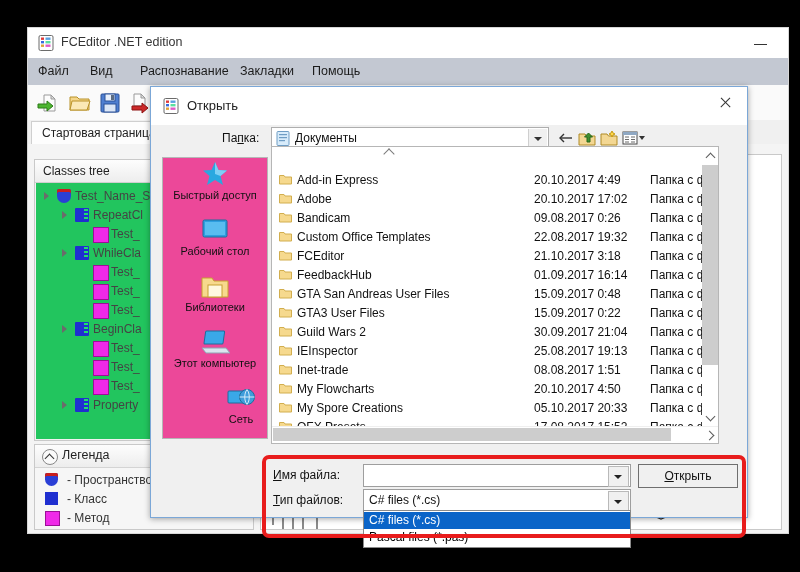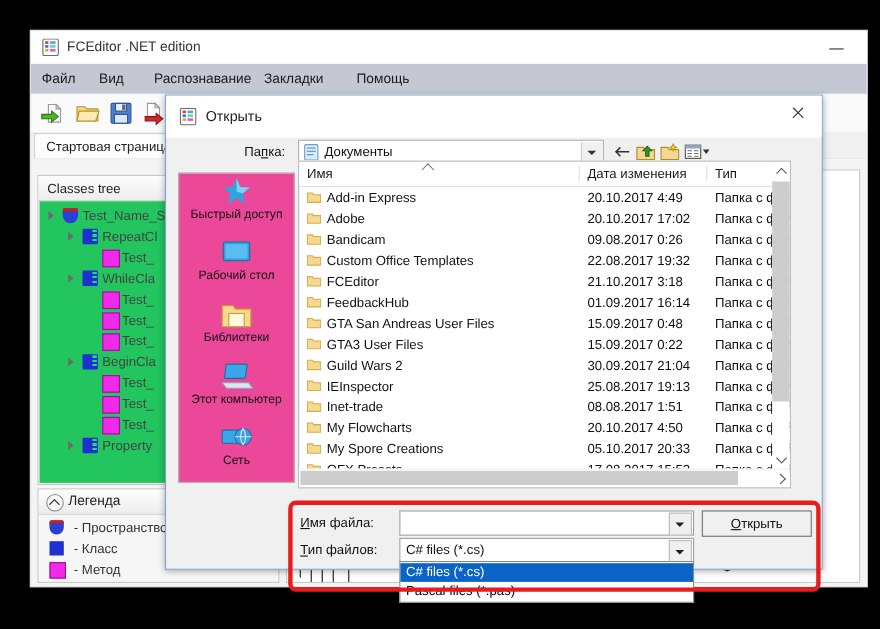--- a/index.html
+++ b/index.html
@@ -184,21 +184,21 @@
       <div class="app-min-btn">
           <i></i>
         </div>
     </div>
 
     <div class="app-menubar" id="menubar">
         <div class="mi" style="left: 10px;">Файл</div>
         <div class="mi" style="left: 62px;">Вид</div>
         <div class="mi" style="left: 112px;">Распознавание</div>
         <div class="mi" style="left: 212px;">Закладки</div>
-        <div class="mi" style="left: 296px;">Помощь</div>
+        <div class="mi" style="left: 284px;">Помощь</div>
       </div>
 
     <div class="app-toolbar">
       <svg class="tb-ico" style="left:8px" viewBox="0 0 24 24">
         <path d="M8 4h7l4 4v12H8z" fill="#fcfcfc" stroke="#9a9a9a"></path>
         <path d="M15 4v4h4z" fill="#dcdcdc" stroke="#9a9a9a"></path>
         <path d="M2 13h9v-3l6 5-6 5v-3H2z" fill="#4cb530" stroke="#2c7a18"></path>
       </svg>
       <svg class="tb-ico" style="left:40px" viewBox="0 0 24 24">
         <path d="M2 6h7l2 2h10v11H2z" fill="#f5d68a" stroke="#b99228"></path>
@@ -407,38 +407,31 @@
           </svg>
           <div class="plbl">Библиотеки</div>
         </div>
         <div class="place" style="top: 168px;">
           <svg class="pico" viewBox="0 0 30 26">
             <rect x="6" y="2" width="19" height="13" rx="1" fill="#3aa8e8" stroke="#1c6e9e" transform="skewX(-8)"></rect>
             <polygon points="2,19 26,19 30,24 6,24" fill="#dbe6ee" stroke="#8fa4b5"></polygon>
           </svg>
           <div class="plbl">Этот компьютер</div>
         </div>
-        <div class="place" style="top: 224px;">
+        <div class="place" style="top: 224px; margin-left: 26px;">
           <svg class="pico" viewBox="0 0 30 26">
             <rect x="2" y="6" width="17" height="12" rx="1" fill="#3aa8e8" stroke="#1c6e9e"></rect>
             <circle cx="21" cy="12" r="7.5" fill="#3f9ddb" stroke="#1c6e9e"></circle>
             <path d="M13.5 12h15M21 4.5c3 4 3 11 0 15M21 4.5c-3 4-3 11 0 15" stroke="#d6ecfa" fill="none"></path>
           </svg>
           <div class="plbl">Сеть</div>
         </div>
       </div>
 
     <div class="filelist">
-      <div class="fl-head" id="flhead">
-          <div class="hc" style="left: 7px;">Имя</div>
-          <div class="hc" style="left: 262px;">Дата изменения</div>
-          <div class="hsep" style="left: 254px;"></div>
-          <div class="hc" style="left: 378px;">Тип</div>
-          <div class="hsep" style="left: 370px;"></div>
-        </div>
       <div class="fl-sortarrow"></div>
       <div id="filerows">
           <div class="frow" style="top: 24px;">
             <svg class="ficon" viewBox="0 0 13 11">
               <path d="M0.5 1.5h4.5l1 1.5h6.5v7H0.5z" fill="#f6d98e" stroke="#d2ae4f"></path>
             </svg>
             <div class="fname">Add-in Express</div>
             <div class="fdate">20.10.2017 4:49</div>
             <div class="ftype">Папка с фай</div>
           </div>

